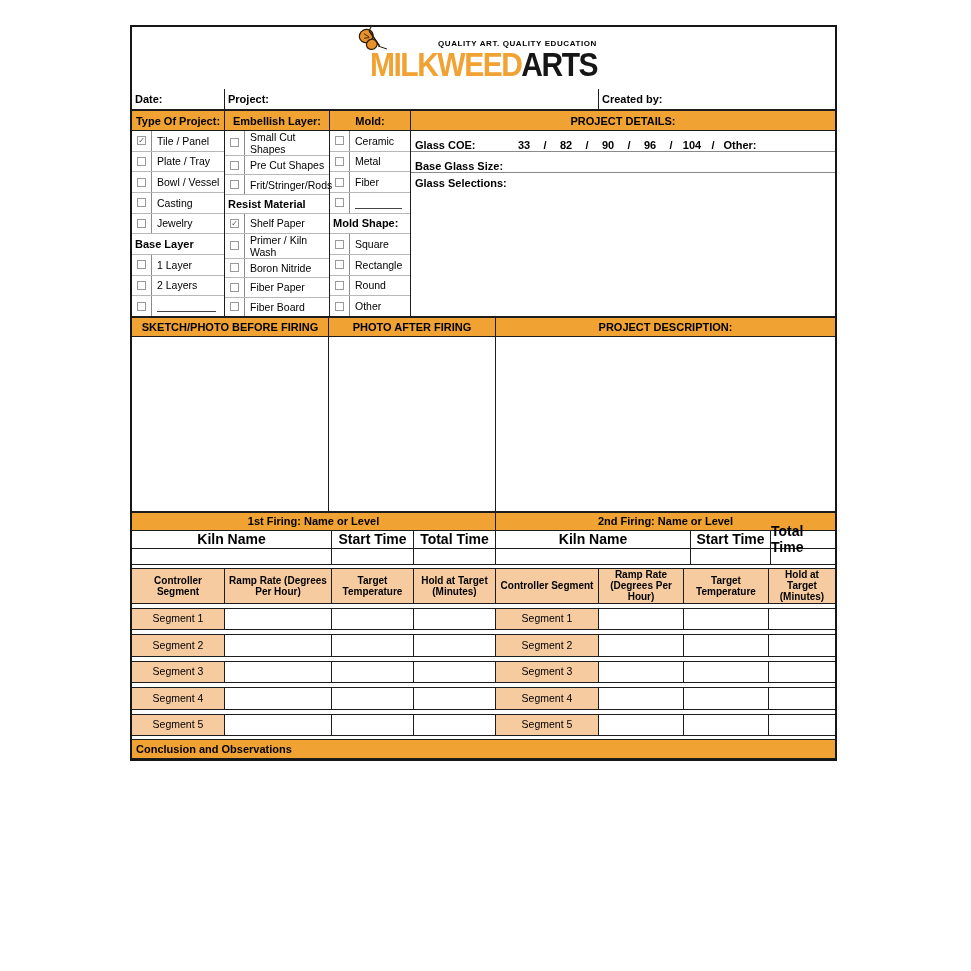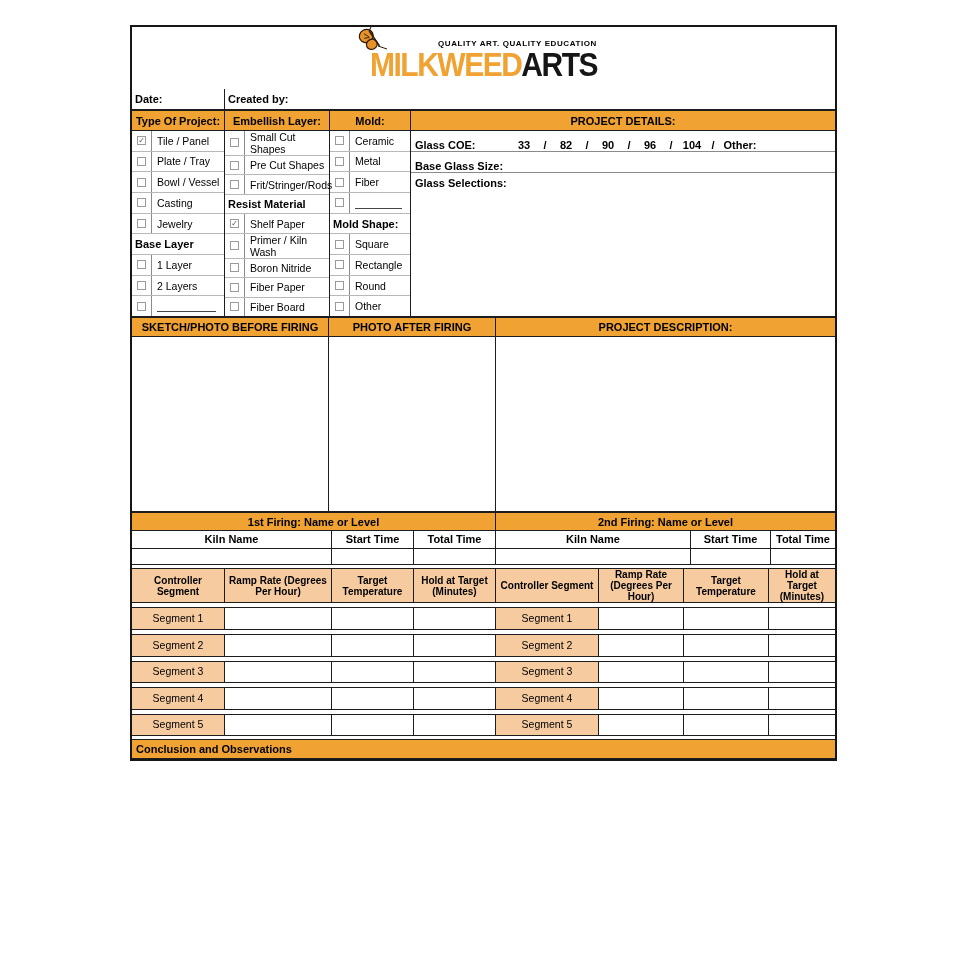--- a/index.html
+++ b/index.html
@@ -69,21 +69,21 @@
   .sc1 { width: 197px; } .sc2 { width: 167px; } .sc3 { flex: 1; border-right: none; }
   .photo-row { height: 179px; display: flex; border-bottom: 1px solid #1d1d1d; }
   .photo-cell { border-right: 1px solid #1d1d1d; }
   .pc1 { width: 197px; } .pc2 { width: 167px; } .pc3 { flex: 1; border-right: none; }
 
   
   .firing-row { height: 19px; display: flex; font-size: 11px; }
   .fr-cell { display: flex; align-items: center; justify-content: center;
     border-right: 1px solid #1d1d1d; }
   .fr1 { width: 364px; } .fr2 { flex: 1; border-right: none; }
-  .kiln-hdr, .kiln-empty { display: flex; font-size: 11px; }
+  .kiln-hdr, .kiln-empty { display: flex; font-size: 14px; }
   .kiln-hdr { height: 18px; font-weight: bold; border-bottom: 1px solid #1d1d1d; }
   .kiln-empty { height: 17px; border-bottom: 1px solid #1d1d1d; }
   .kc { border-right: 1px solid #1d1d1d; display: flex; align-items: center;
     justify-content: center; }
   .kc-n1 { width: 200px; } .kc-s1 { width: 82px; } .kc-t1 { width: 82px; }
   .kc-n2 { width: 195px; } .kc-s2 { width: 80px; } .kc-t2 { flex: 1; border-right: none; }
 
   .gap3 { height: 3px; flex: none; } .gap4 { height: 4px; flex: none; }
 
   
@@ -121,20 +121,21 @@
         <line x1="20" y1="22" x2="29" y2="25" stroke="#2b1a05" stroke-width="1"></line>
       </svg>
       <div class="tagline">QUALITY ART. QUALITY EDUCATION</div>
       <div class="wordmark"><span class="wm-orange">MILKWEED</span><span class="wm-black">ARTS</span></div>
     </div>
   </div>
 
 
   <div class="info-row">
     <div class="info-cell ic-date"><span>Date:</span></div>
+    <div class="info-cell ic-project"><span>Project:</span></div>
     <div class="info-cell ic-created"><span>Created by:</span></div>
   </div>
 
   <div class="obar cat-row">
     <div class="cat-cell cc1">Type Of Project:</div>
     <div class="cat-cell cc2">Embellish Layer:</div>
     <div class="cat-cell cc3">Mold:</div>
     <div class="cat-cell cc4">PROJECT DETAILS:</div>
   </div>
 

